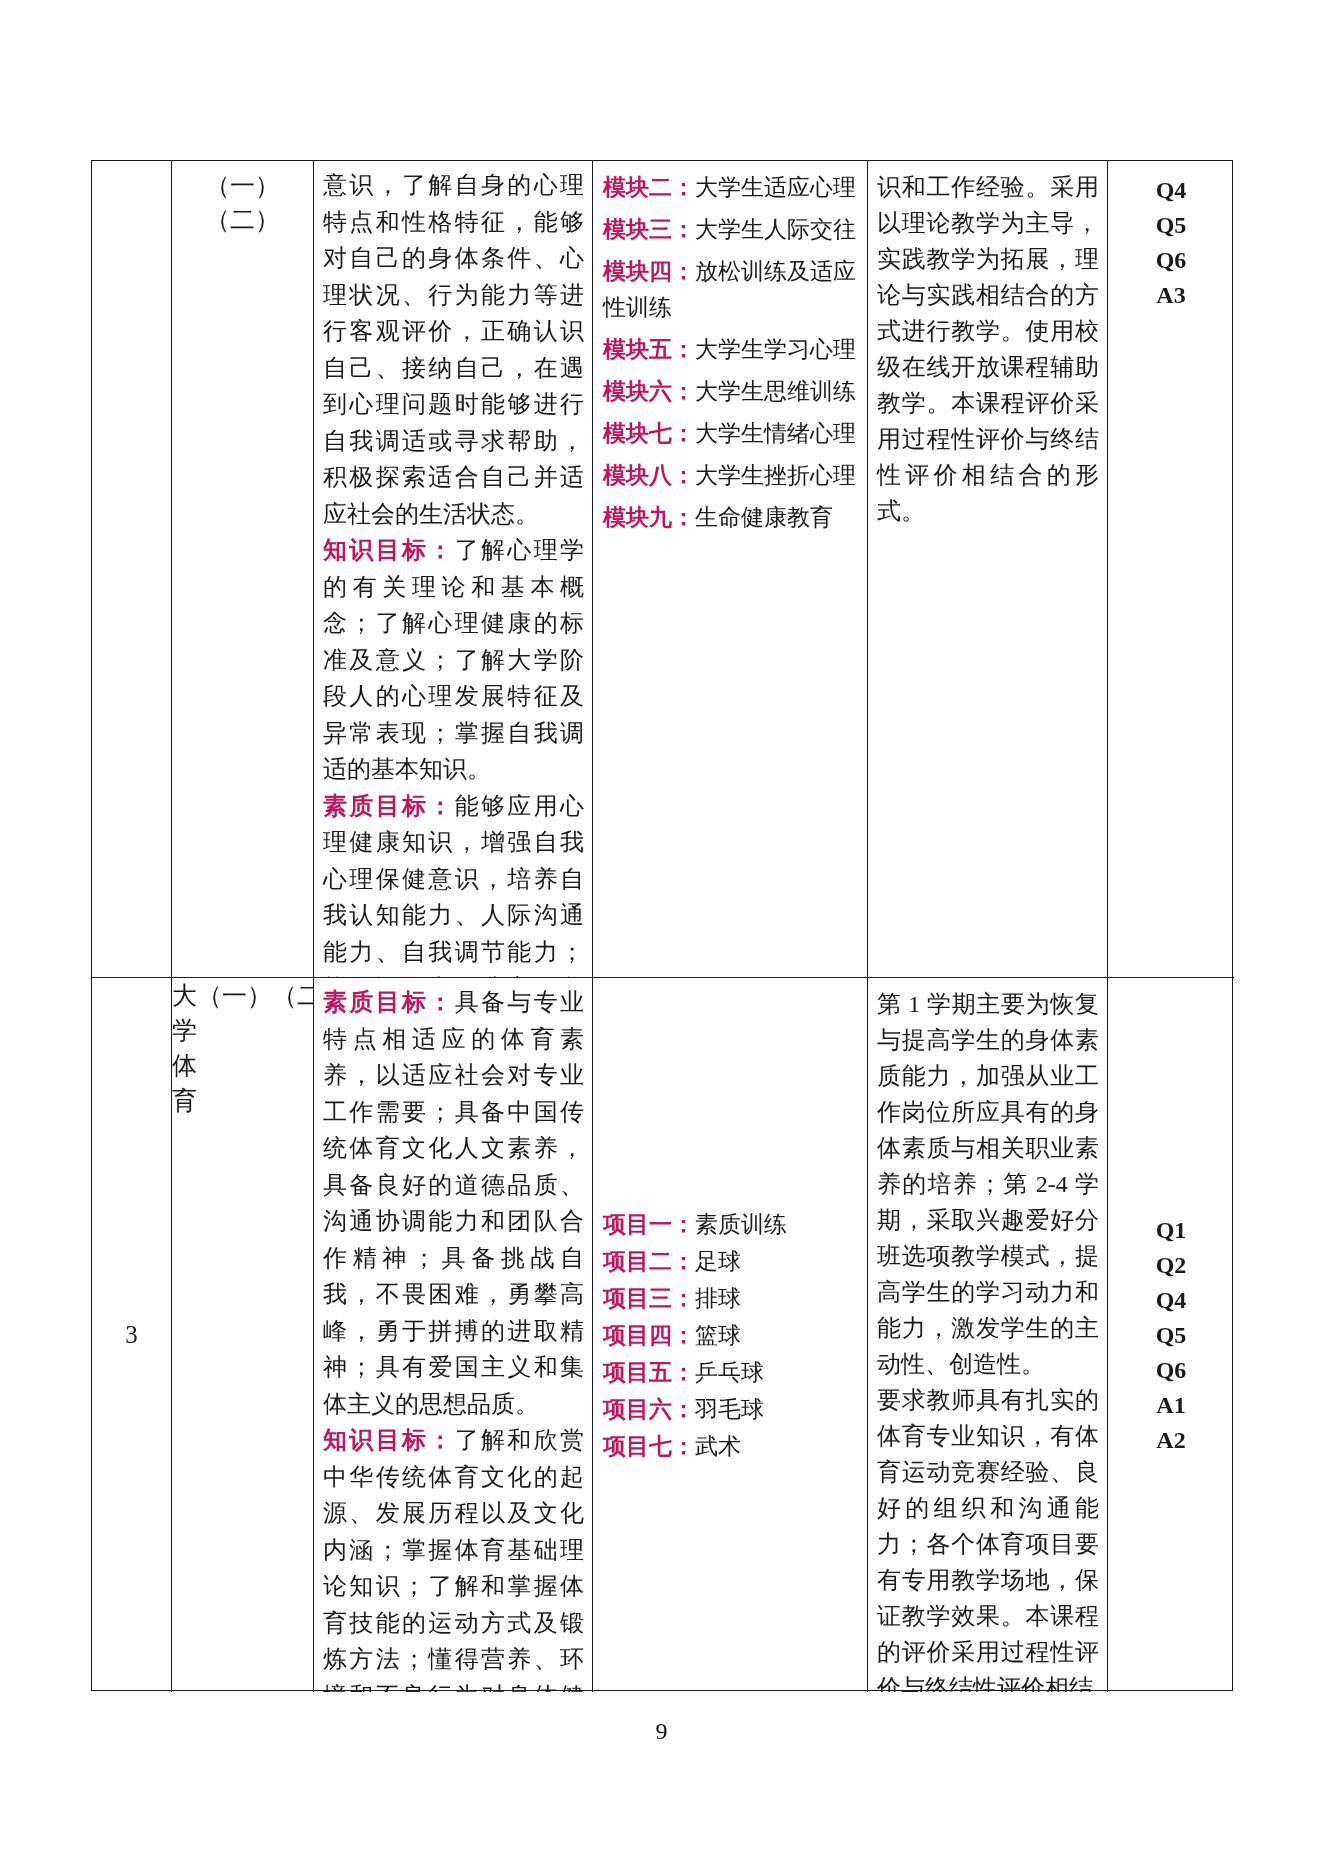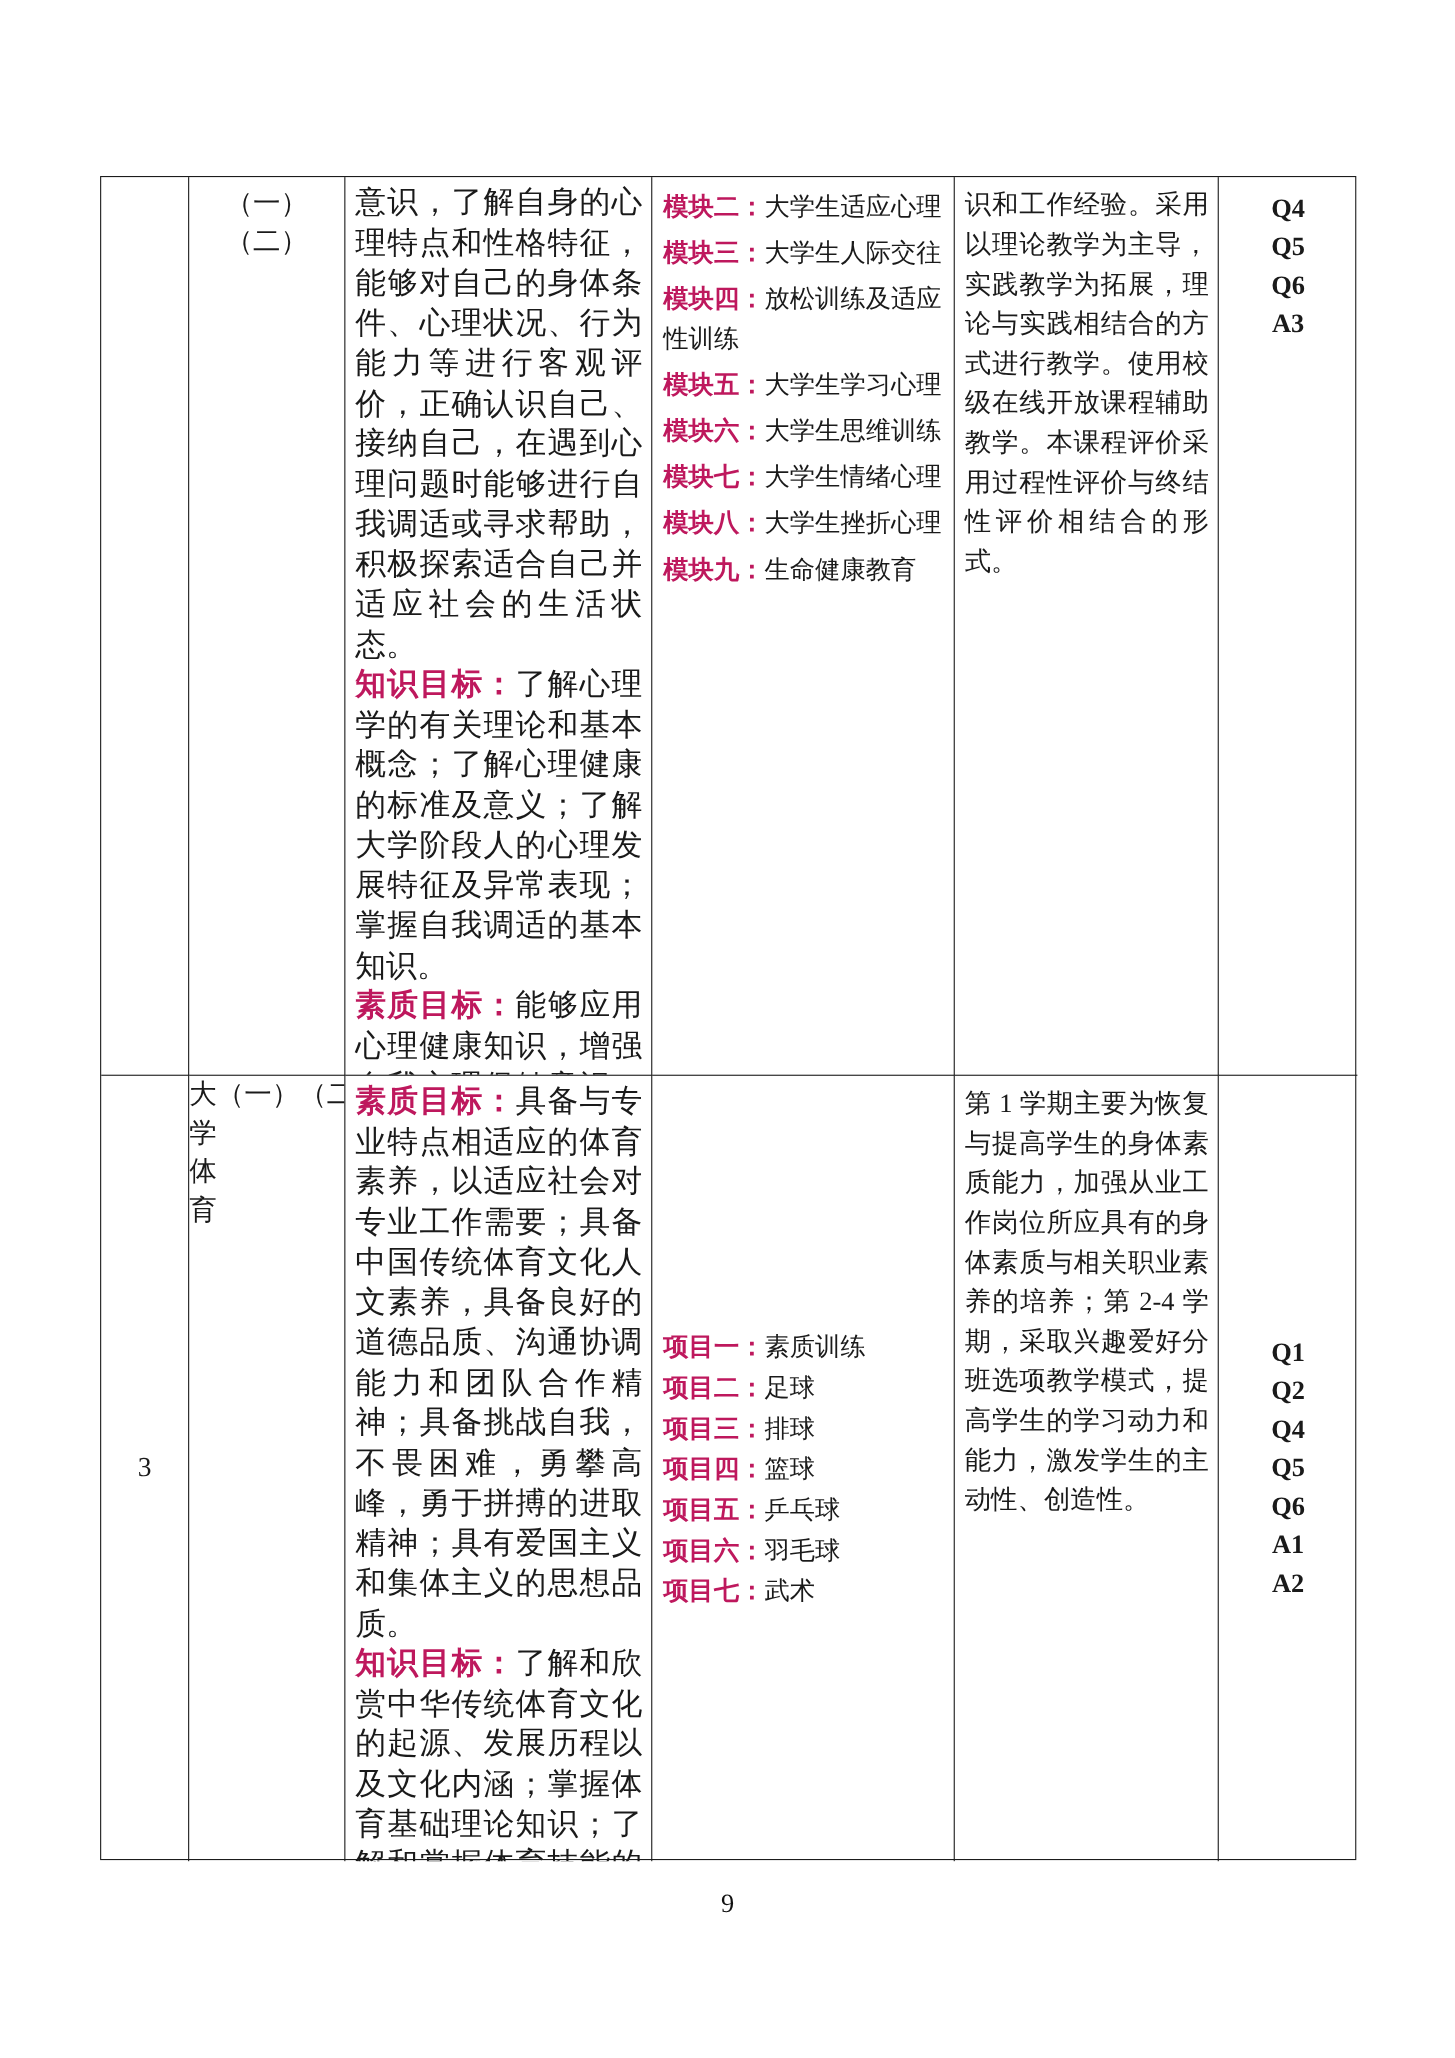--- a/index.html
+++ b/index.html
@@ -30,21 +30,21 @@
   .cell.last-row { border-bottom:none; }
 
   .c-index { display:flex; align-items:center; justify-content:center; font-size:25px; }
 
   .c-course { text-align:center; font-size:25px; line-height:34px; }
   .c-course.top { padding-top:8px; }
   .c-course.mid { display:flex; justify-content:flex-start; line-height:35px; }
 
   .c-obj {
     padding:6px 8px 0 9px;
-    font-size:28px; line-height:36.5px;
+    font-size:24px; line-height:36.5px;
     text-align:justify; text-justify:inter-ideograph;
   }
   .c-obj p { margin:0; }
 
   .c-mod { padding:9px 6px 0 10px; font-size:23px; line-height:36px; }
   .c-mod .mod-item { margin-bottom:6px; }
   .c-mod.mid { display:flex; flex-direction:column; justify-content:center; padding-top:0; line-height:37px; }
   .c-mod.mid .mod-item { margin-bottom:0; }
 
   .c-method {
@@ -125,20 +125,21 @@
       <div class="mod-item"><b>项目二：</b><span>足球</span></div>
       <div class="mod-item"><b>项目三：</b><span>排球</span></div>
       <div class="mod-item"><b>项目四：</b><span>篮球</span></div>
       <div class="mod-item"><b>项目五：</b><span>乒乓球</span></div>
       <div class="mod-item"><b>项目六：</b><span>羽毛球</span></div>
       <div class="mod-item"><b>项目七：</b><span>武术</span></div>
     </div>
 
     <div class="cell c-method last-row">
       <p>第 1 学期主要为恢复与提高学生的身体素质能力，加强从业工作岗位所应具有的身体素质与相关职业素养的培养；第 2-4 学期，采取兴趣爱好分班选项教学模式，提高学生的学习动力和能力，激发学生的主动性、创造性。</p>
+      <p>要求教师具有扎实的体育专业知识，有体育运动竞赛经验、良好的组织和沟通能力；各个体育项目要有专用教学场地，保证教学效果。本课程的评价采用过程性评价与终结性评价相结</p>
     </div>
 
     <div class="cell c-codes mid last-col last-row">
       <div>Q1</div>
       <div>Q2</div>
       <div>Q4</div>
       <div>Q5</div>
       <div>Q6</div>
       <div>A1</div>
       <div>A2</div>

